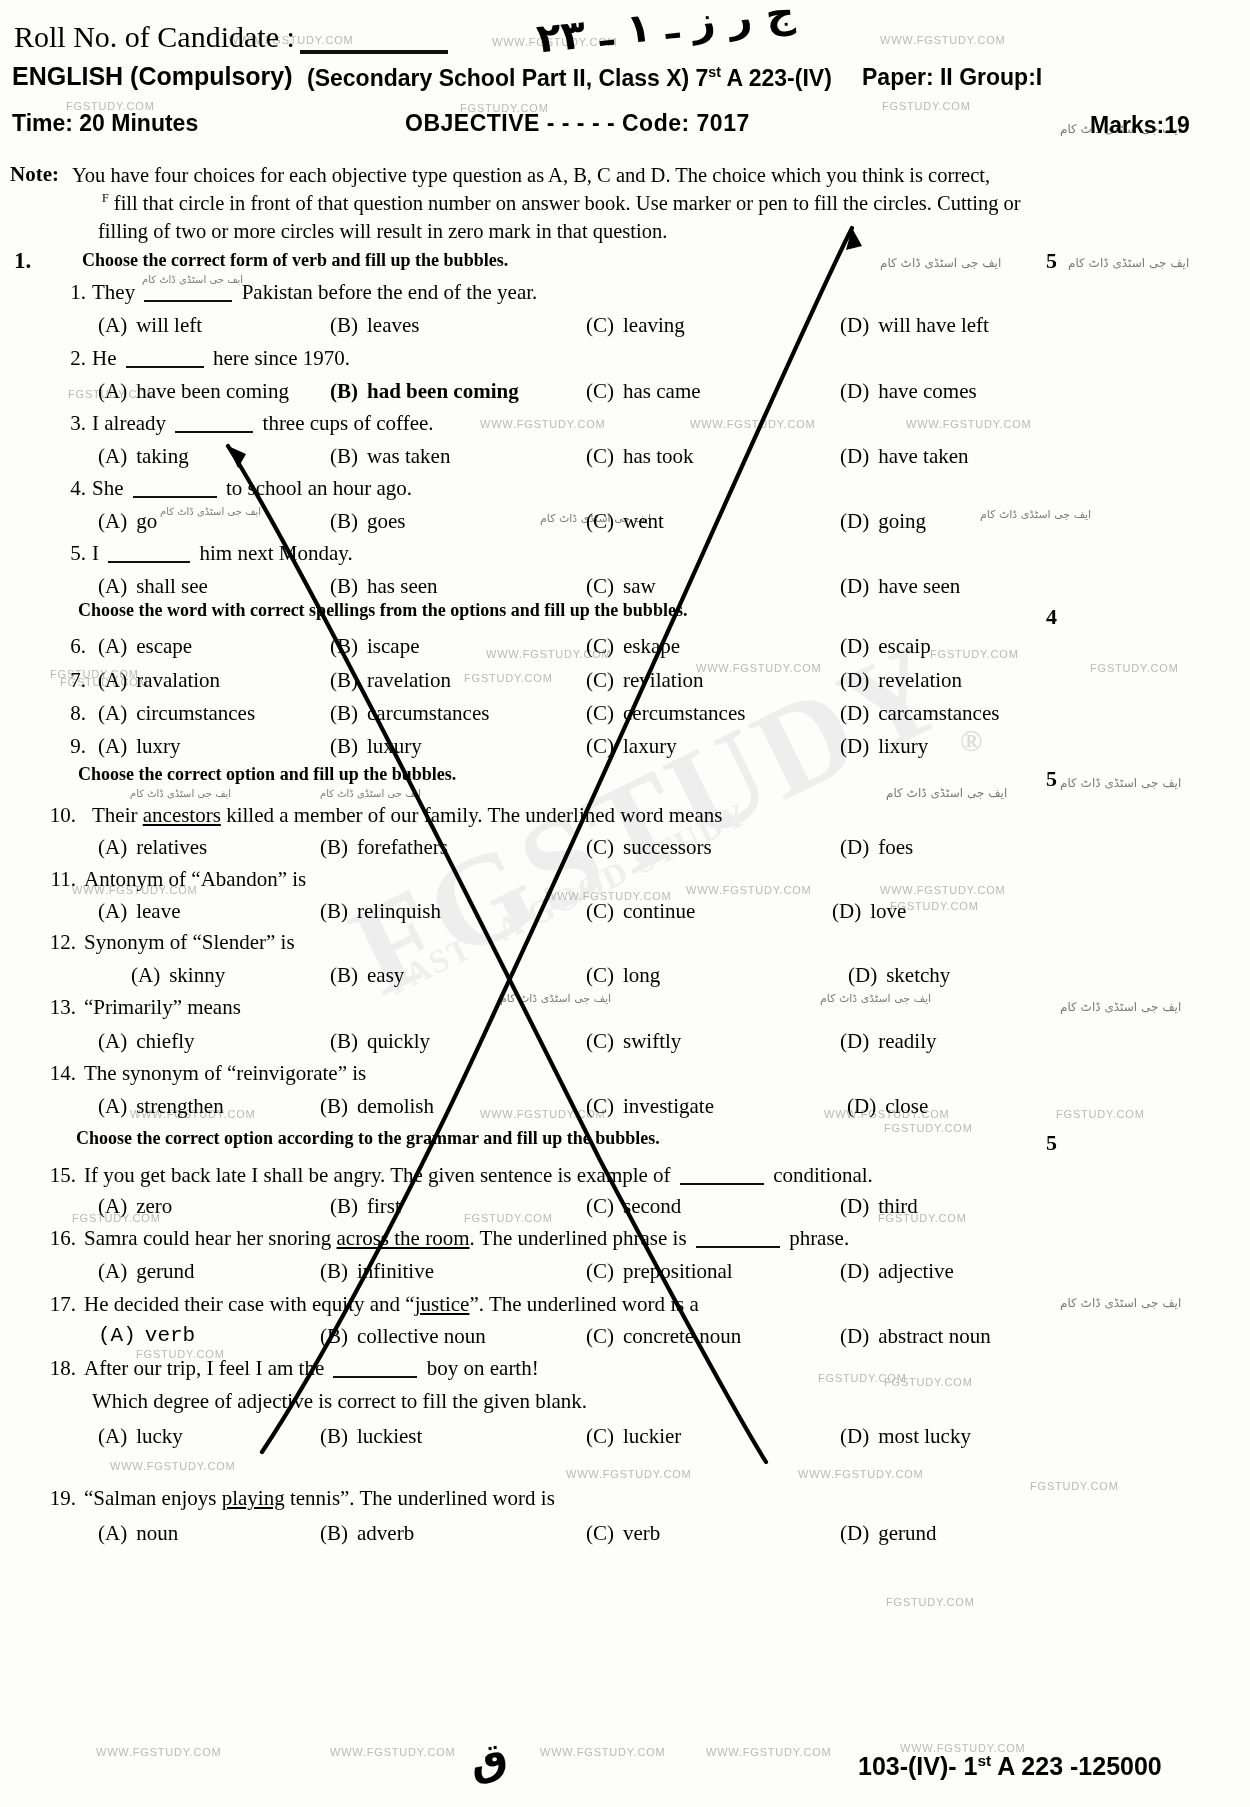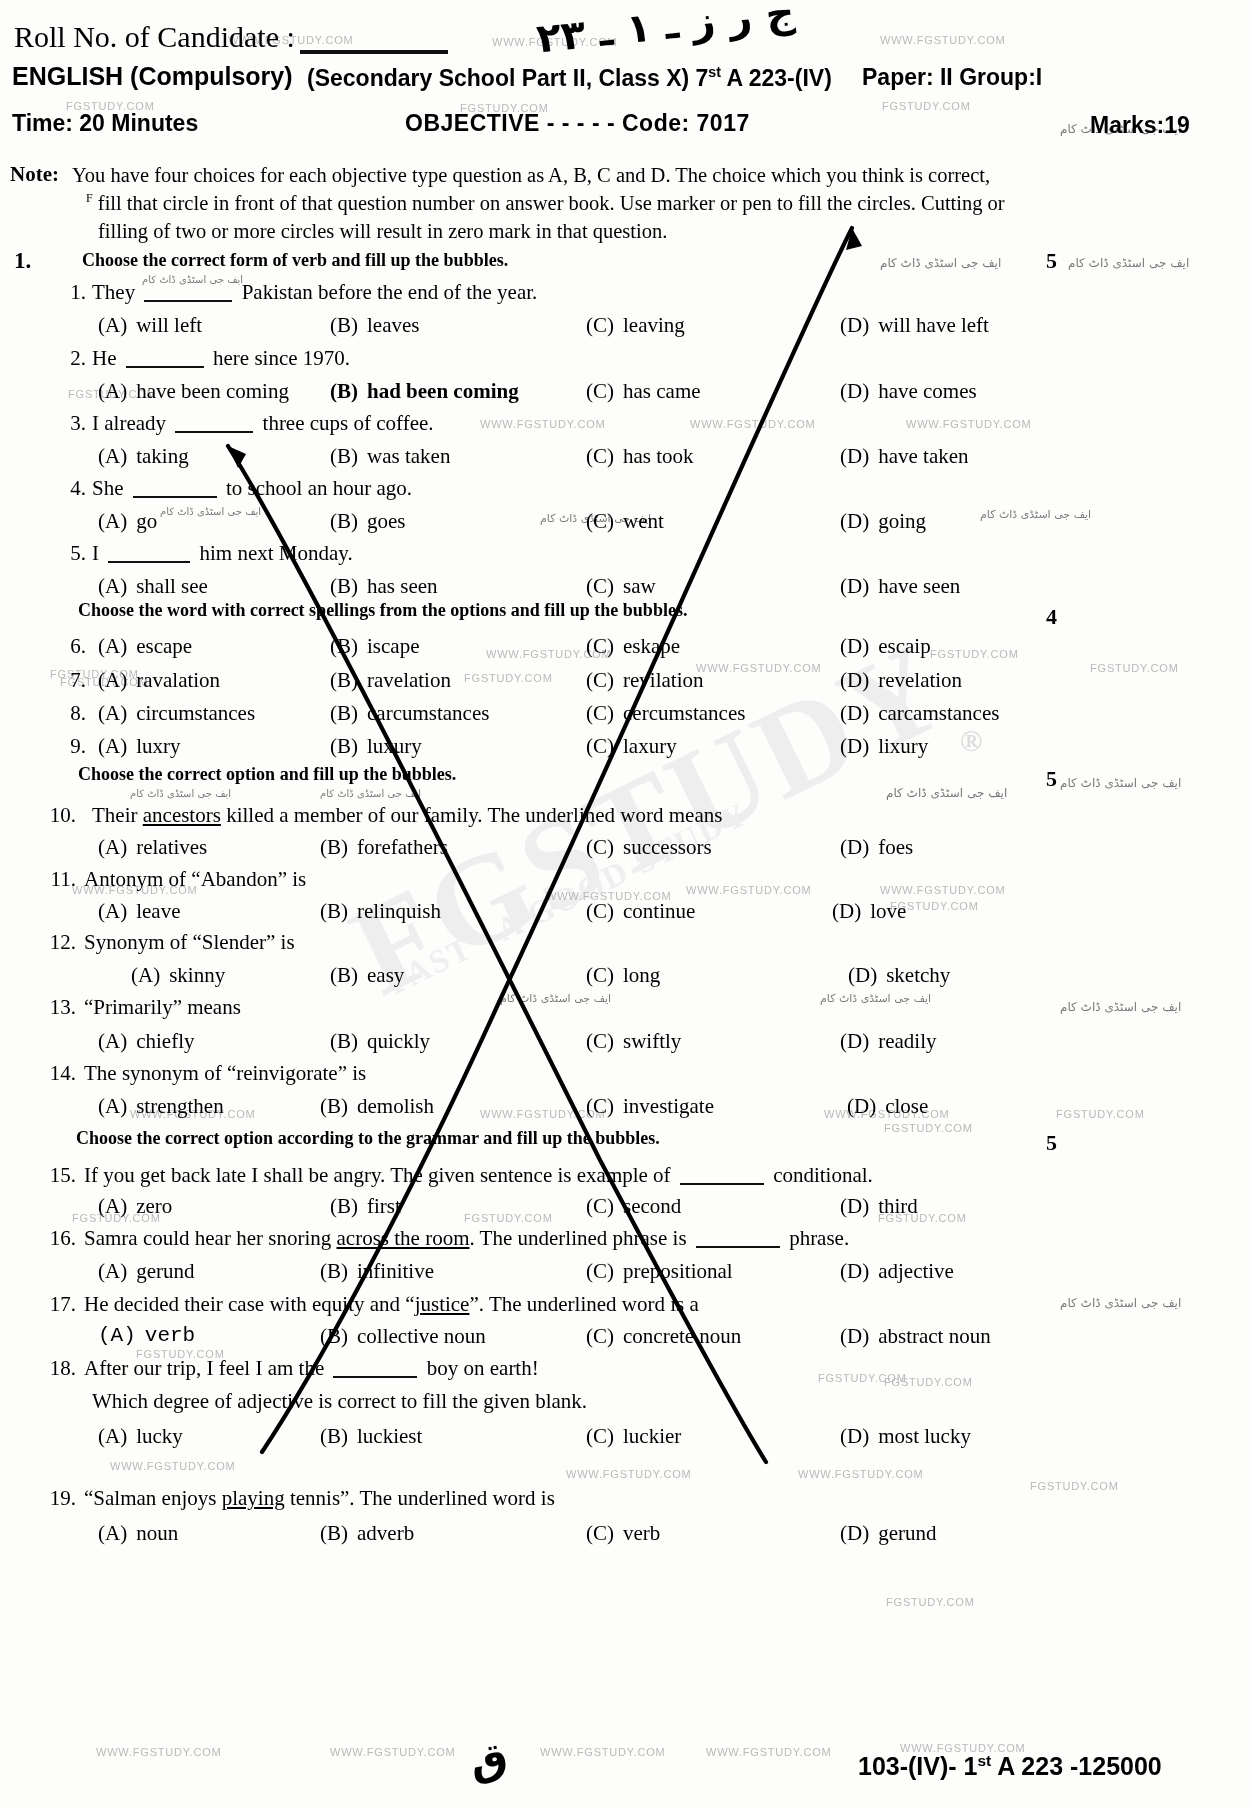--- a/index.html
+++ b/index.html
@@ -130,21 +130,21 @@
     font-weight: bold;
     font-family: "Liberation Serif", serif;
   }
   .note-body {
     margin-left: 62px;
     font-size: 20.5px;
     line-height: 1.36;
     font-family: "Liberation Serif", serif;
   }
   .note-body div { white-space: nowrap; }
-  .note-l2 { margin-left: 14px; }
+  .note-l2 { margin-left: 30px; }
   .note-l3 { margin-left: 26px; }
   .tiny-f {
     font-size: 12px;
     vertical-align: super;
   }
   .sec-head {
     position: absolute;
     font-weight: bold;
     font-size: 18px;
     font-family: "Liberation Serif", serif;

